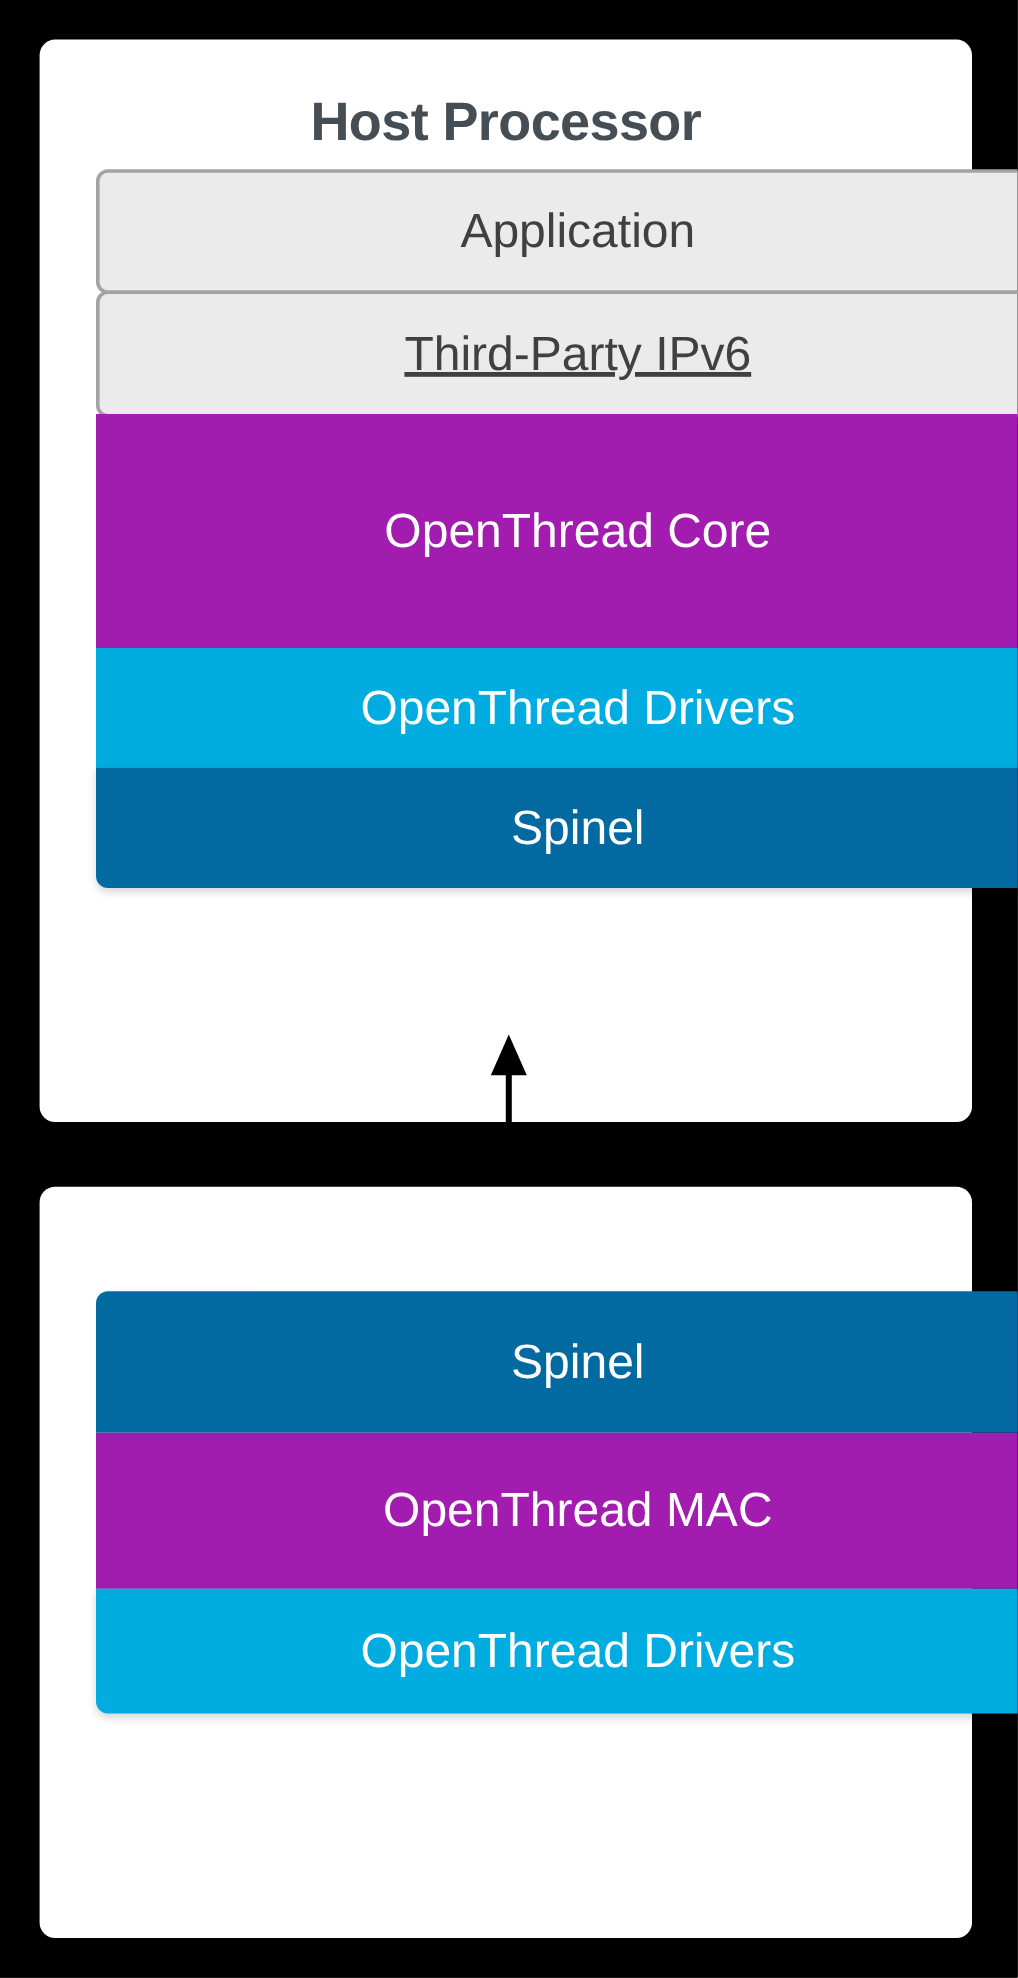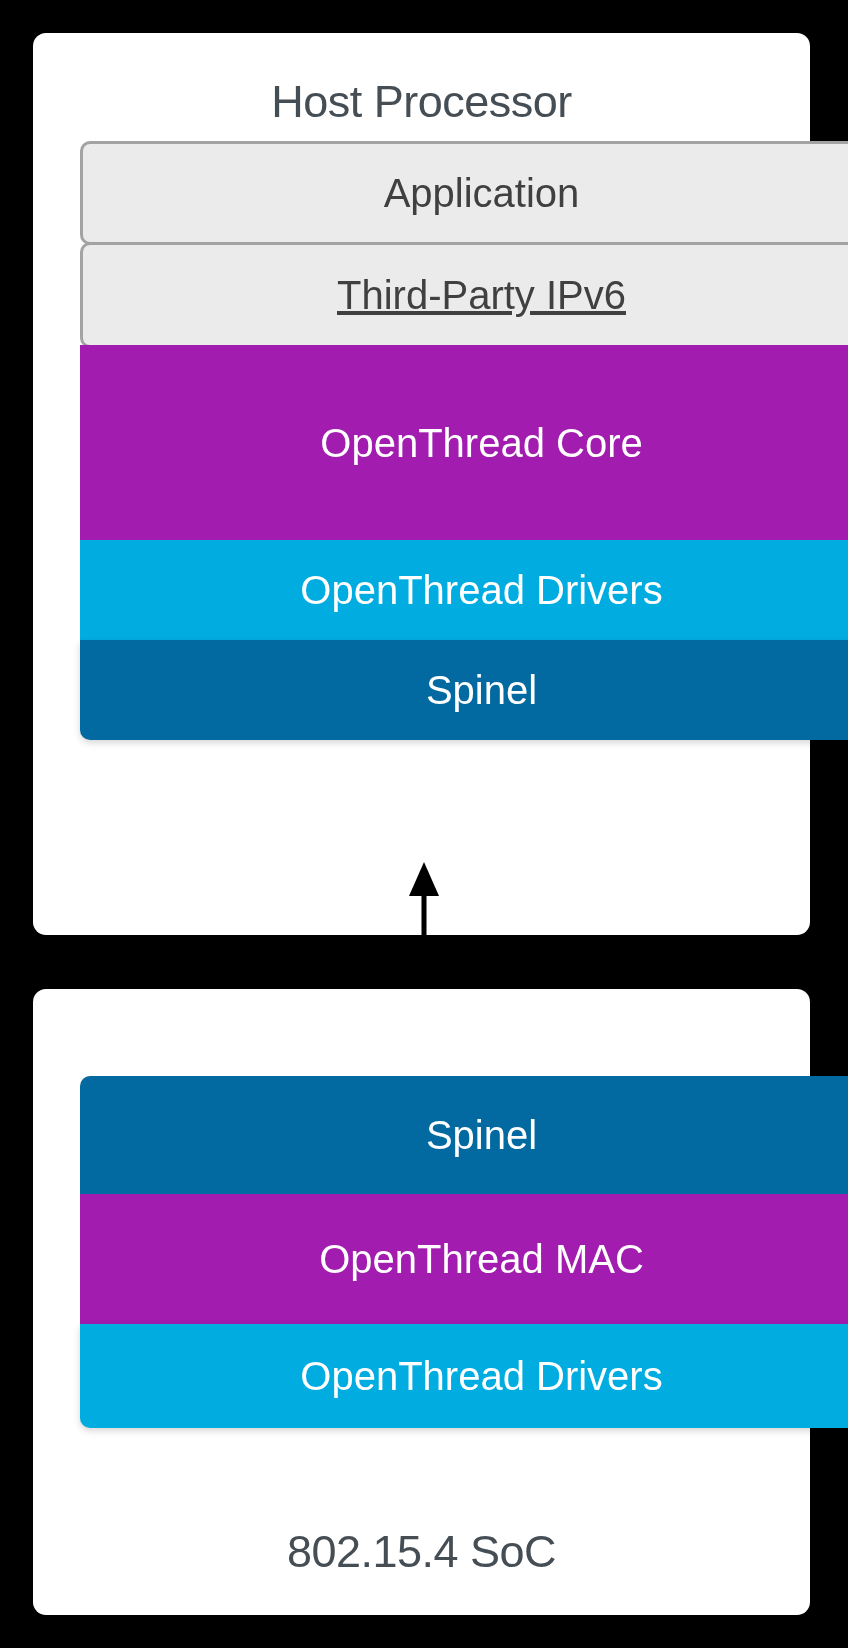--- a/index.html
+++ b/index.html
@@ -43,21 +43,21 @@
     width: 777px;
     height: 626px;
   }
 
   .panel-title {
     position: absolute;
     left: 0;
     width: 100%;
     text-align: center;
     color: #464e55;
-    font-weight: normal;
+    font-weight: bold;
     font-size: 45px;
     letter-spacing: -0.5px;
     white-space: nowrap;
   }
   #host-title { top: 43px; }
   #soc-title  { bottom: 37px; }
 
   
   .stack {
     position: absolute;
@@ -186,16 +186,15 @@
       <div class="layer navy" id="s-mac">
         <span class="layer-label">OpenThread MAC</span>
       </div>
 
       <div class="layer cyan" id="s-drivers">
         <span class="layer-label">OpenThread Drivers</span>
       </div>
 
     </div>
 
-    <div class="panel-title" id="soc-title">802.15.4 SoC</div>
   </div>
 
 </div>
 
 </body></html>

